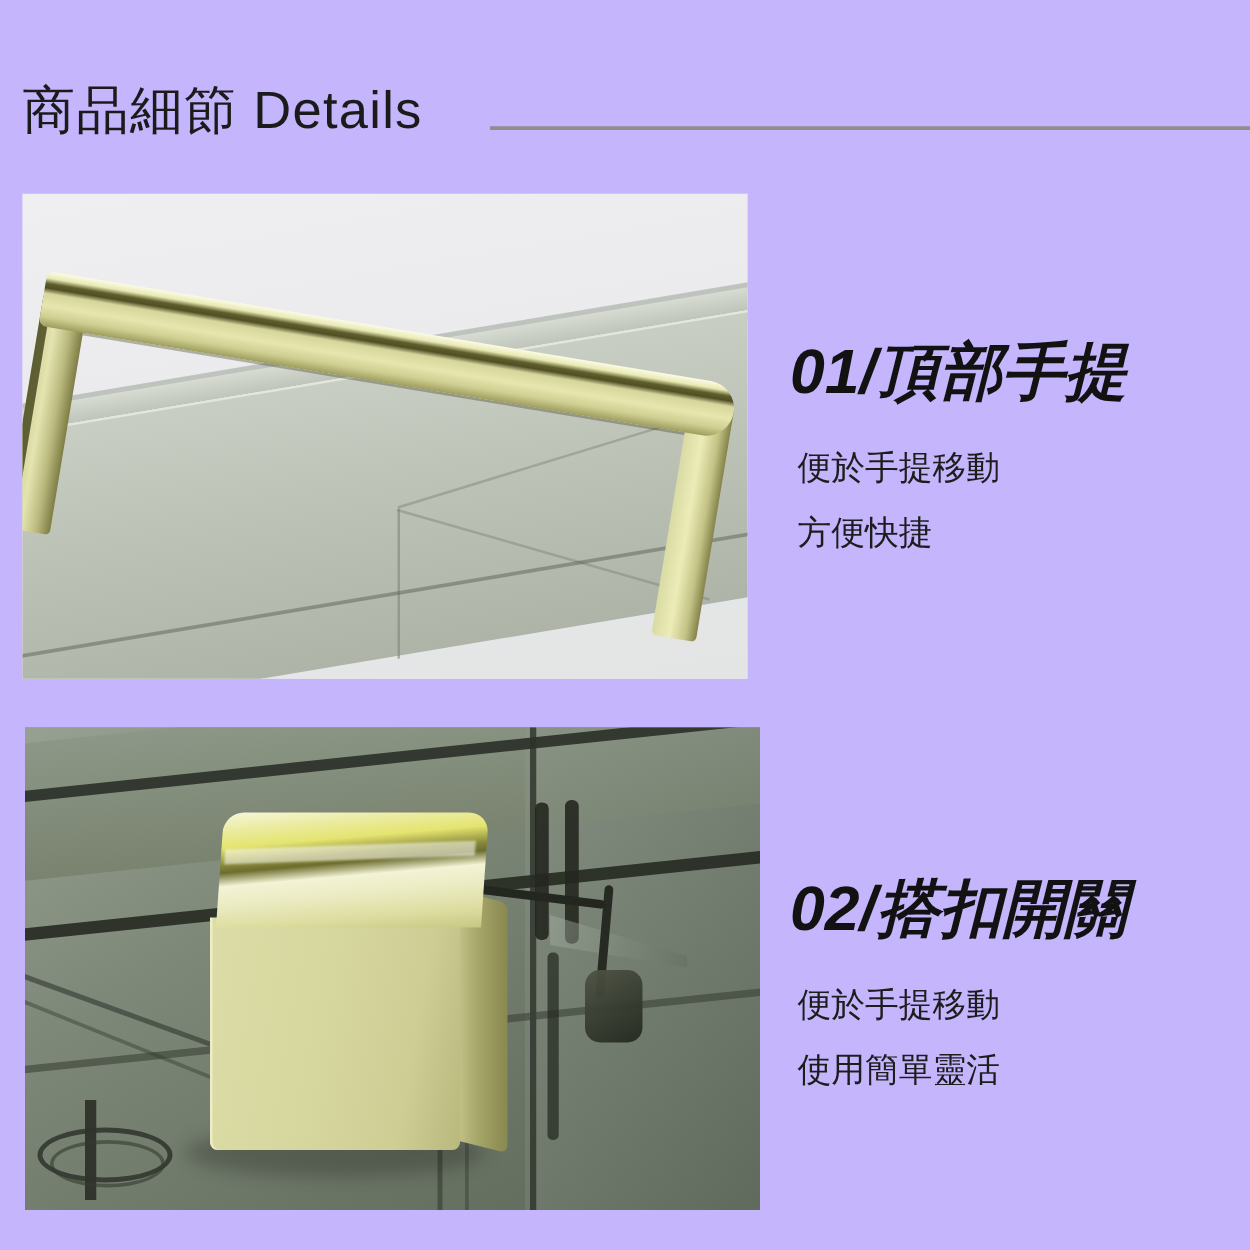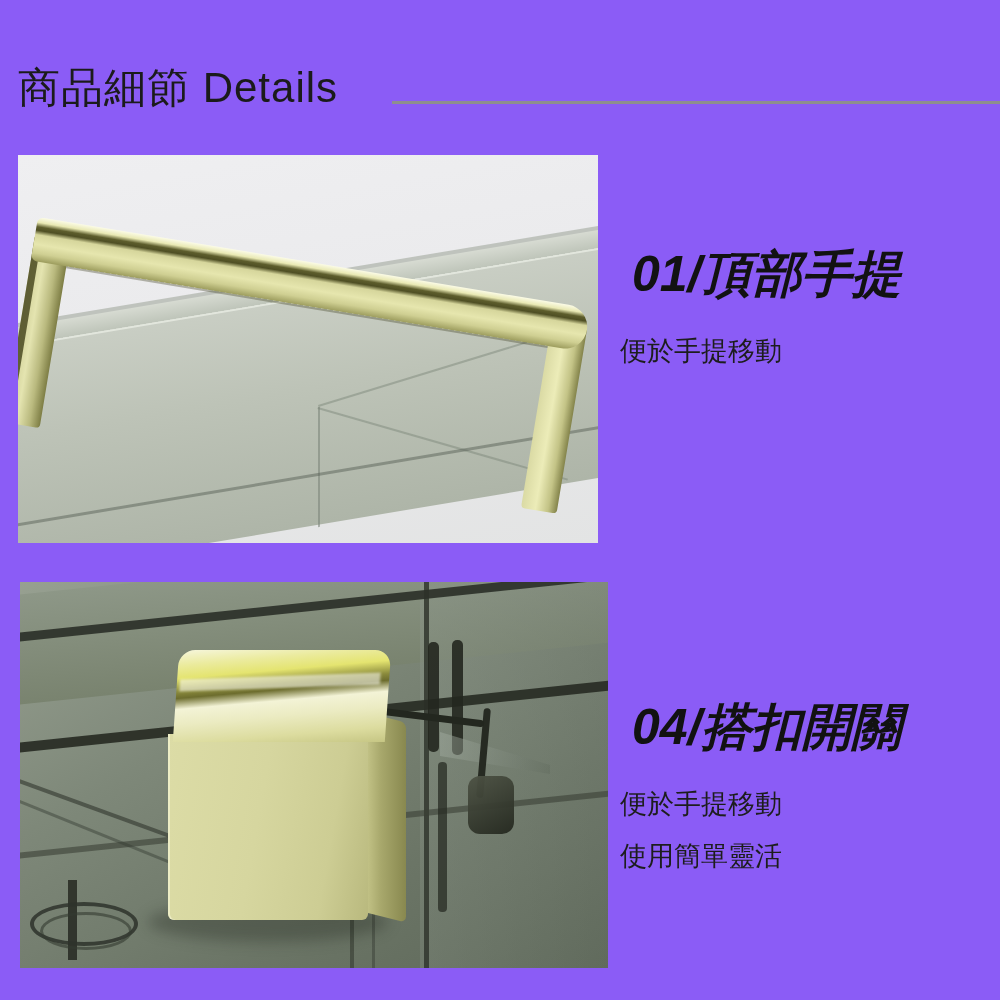--- a/index.html
+++ b/index.html
@@ -2,21 +2,21 @@
 <html><head>
 <meta charset="utf-8">
 <style>
   * { margin:0; padding:0; box-sizing:border-box; }
   html, body {
     width:1000px; height:1000px;
     background:#ffffff;
     font-family:"Liberation Sans","DejaVu Sans",sans-serif;
     overflow:hidden;
   }
-  .page { position:relative; width:1000px; height:1000px; background:#8b5cf6; }
+  .page { position:relative; width:1000px; height:1000px; background:#c4b5fd; }
 
   
   .header { position:absolute; left:0; top:60px; width:1000px; height:60px; }
   .header-title {
     position:absolute; left:18px; top:0;
     font-size:42px; line-height:56px;
     color:#1b1b1b; letter-spacing:1px; white-space:nowrap;
     font-weight:400;
   }
   .header-rule {
@@ -192,28 +192,28 @@
     position:absolute; left:300px; top:126px; width:46px; height:58px;
     background:linear-gradient(150deg,#4e5345,#24281f); border-radius:12px; opacity:.95;
   }
   .p2-shadow {
     position:absolute; left:128px; top:320px; width:240px; height:40px;
     background:rgba(20,25,18,.28); filter:blur(7px); border-radius:50%;
   }
 
   
   .block { position:absolute; left:620px; width:380px; }
-  #block-1 { top:243px; }
+  #block-1 { top:266px; }
   #block-2 { top:696px; }
   .block-heading {
     font-size:50px; line-height:62px; font-weight:700; font-style:italic;
     color:#121212; letter-spacing:0px; white-space:nowrap;
     margin-left:12px;
   }
-  .block-lines { margin-top:20px; margin-left:0; }
+  .block-lines { margin-top:20px; margin-left:18px; }
   .block-line {
     font-size:27px; line-height:52px; color:#1d1d1d; white-space:nowrap;
   }
 </style>
 </head>
 <body>
 
 <div class="page">
 
   <div class="header">
@@ -269,24 +269,25 @@
       <div class="p2-buckle-top"></div>
       <div class="p2-buckle-hl"></div>
       <div class="p2-knuckle"></div>
     </div>
   </div>
 
   <div class="block" id="block-1">
     <div class="block-heading">01/頂部手提</div>
     <div class="block-lines">
       <div class="block-line">便於手提移動</div>
+      <div class="block-line">方便快捷</div>
     </div>
   </div>
 
   <div class="block" id="block-2">
-    <div class="block-heading">04/搭扣開關</div>
+    <div class="block-heading">02/搭扣開關</div>
     <div class="block-lines">
       <div class="block-line">便於手提移動</div>
       <div class="block-line">使用簡單靈活</div>
     </div>
   </div>
 
 </div>
 
 </body></html>

